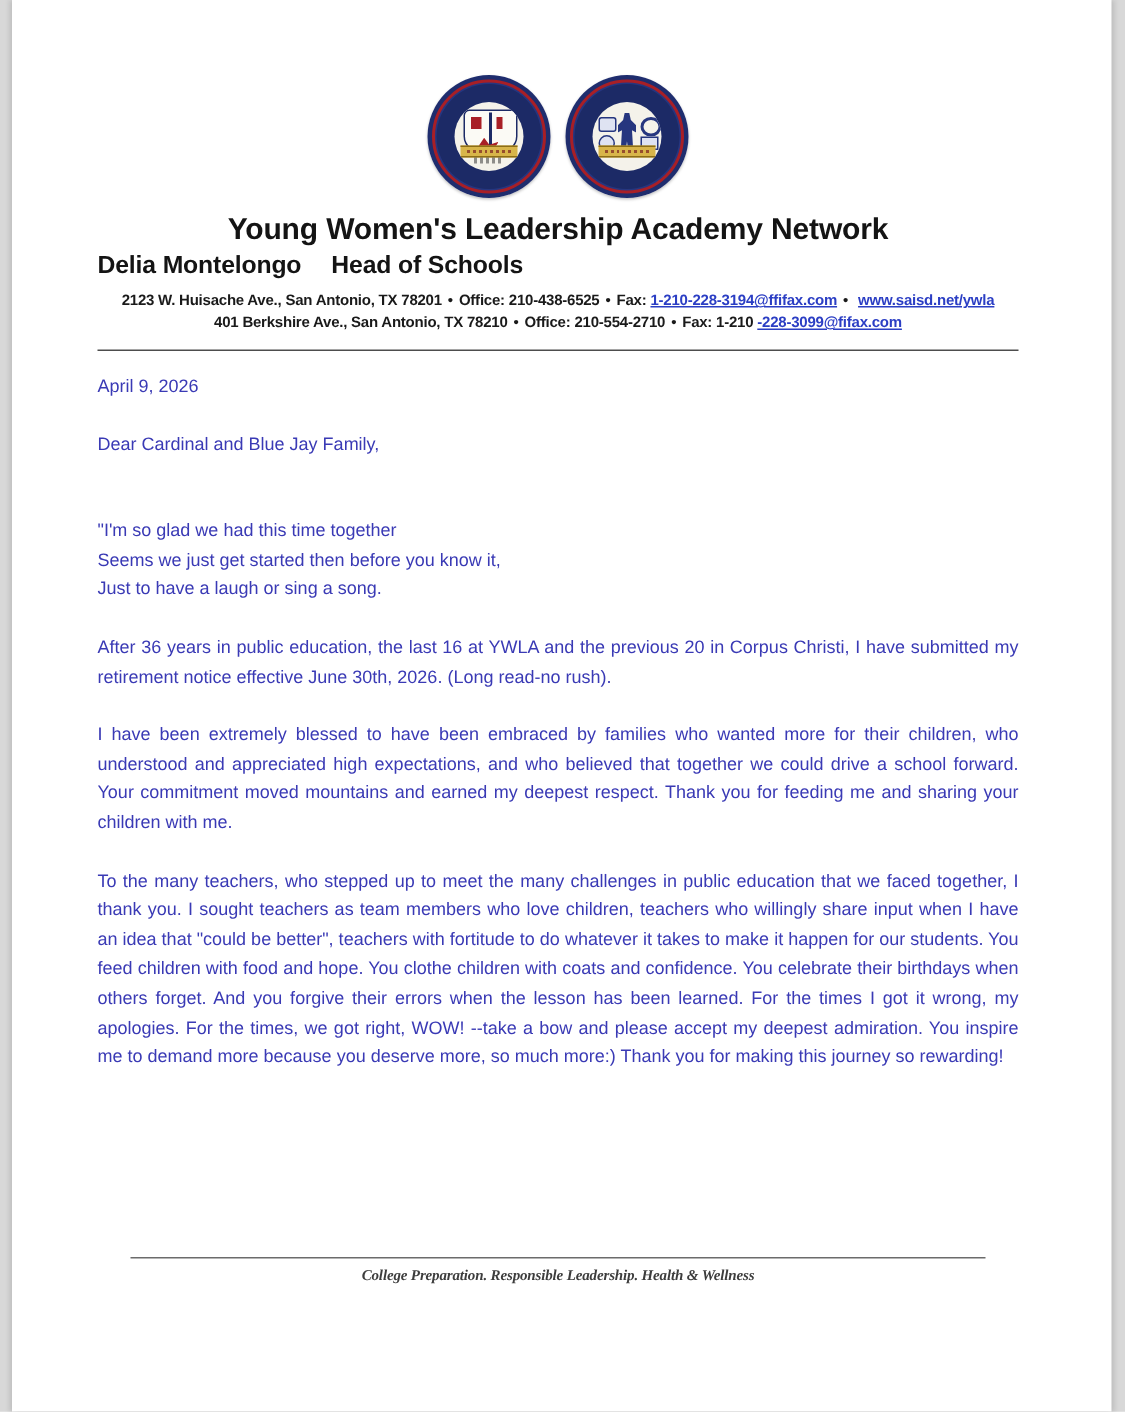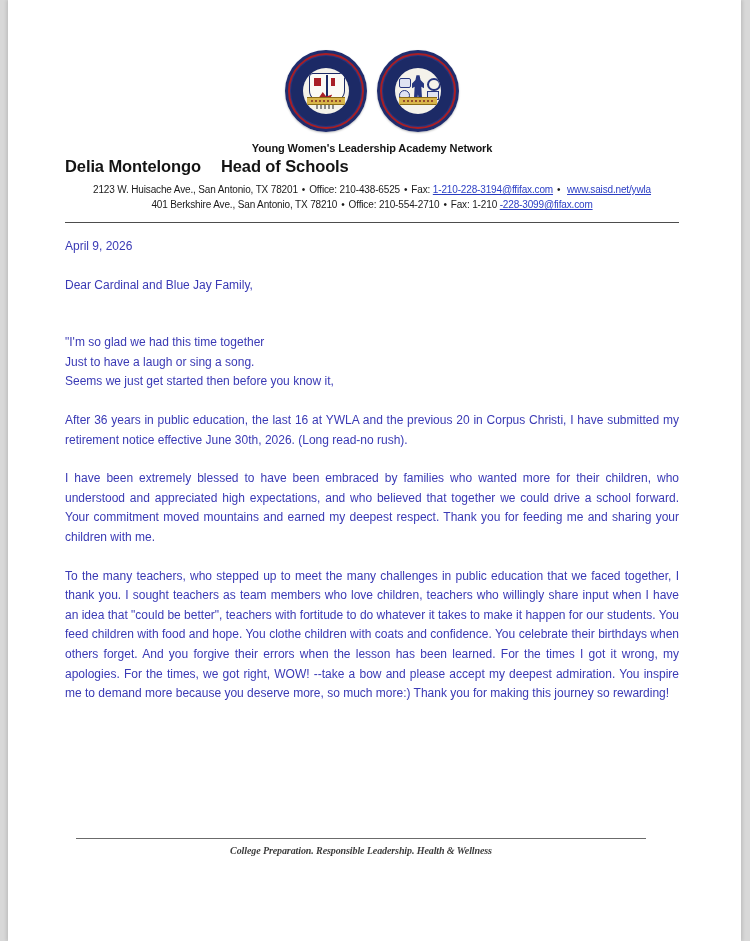--- a/index.html
+++ b/index.html
@@ -146,39 +146,39 @@
     font-family: "Liberation Sans", sans-serif;
     white-space: nowrap;
     overflow: hidden;
   }
   .seal .arc-top { top: 6px; }
   .seal .arc-bot { bottom: 4px; }
 
   .org-line1 {
     text-align: center;
     font-weight: bold;
-    font-size: 11px;
+    font-size: 20px;
     color: #141414;
     margin-top: 10px;
     letter-spacing: -0.1px;
   }
   .org-line2 {
     font-weight: bold;
     font-size: 16.5px;
     color: #141414;
     margin-top: 3px;
     letter-spacing: -0.1px;
   }
   .org-line2 .gap { display: inline-block; width: 20px; }
 
   .addr {
     text-align: center;
     font-size: 10px;
     color: #1a1a1a;
-    font-weight: normal;
+    font-weight: bold;
     margin-top: 8px;
     letter-spacing: -0.15px;
   }
   .addr + .addr { margin-top: 4px; }
   .addr .sep { display: inline-block; padding: 0 4px; }
   .addr a, .addr .link {
     color: #2b3ec4;
     text-decoration: underline;
   }
 
@@ -198,21 +198,21 @@
   }
   .body-text p { margin: 0; }
   .spacer-sm { height: 19px; }
   .spacer-md { height: 19px; }
   .just { text-align: justify; }
   .poem p { margin: 0; }
 
   
   .footer {
     position: absolute;
-    left: 46px;
+    left: 57px;
     top: 838px;
     width: 614px;
   }
   .rule-bottom {
     border: none;
     border-top: 1.2px solid #6b6b6b;
     margin: 0 0 6px 0;
     width: 570px;
     margin-left: 22px;
   }
@@ -295,22 +295,22 @@
       <p>April 9, 2026</p>
       <div class="spacer-sm"></div>
 
       <p>Dear Cardinal and Blue Jay Family,</p>
       <div class="spacer-sm"></div>
 
       <div class="spacer-sm"></div>
 
       <div class="poem">
         <p>"I'm so glad we had this time together</p>
+        <p>Seems we just get started then before you know it,</p>
         <p>Just to have a laugh or sing a song.</p>
-        <p>Seems we just get started then before you know it,</p>
       </div>
       <div class="spacer-md"></div>
 
       <p class="just">After 36 years in public education, the last 16 at YWLA and the previous 20 in Corpus Christi,  I have submitted my retirement notice effective June 30th, 2026. (Long read-no rush).</p>
       <div class="spacer-md"></div>
 
       <p class="just">I have been extremely blessed to have been embraced by families who wanted more for their children, who understood and appreciated high expectations, and who believed that together we could drive a school forward. Your commitment moved mountains and earned my deepest respect. Thank you for feeding me and sharing your children with me.</p>
       <div class="spacer-md"></div>
 
       <p class="just">To the many teachers, who stepped up to meet the many challenges in public education that we faced together,  I thank you. I sought teachers as team members who love children, teachers who willingly share input when I have an idea that "could be better", teachers with fortitude to do whatever it takes to make it happen for our students. You feed children with food and hope. You clothe children with coats and confidence. You celebrate their birthdays when others forget. And you forgive their errors when the lesson has been learned. For the times I got it wrong, my apologies. For the times, we got right, WOW! --take a bow and please accept my deepest admiration. You inspire me to demand more because you deserve more, so much more:) Thank you for making this journey so rewarding!</p>

